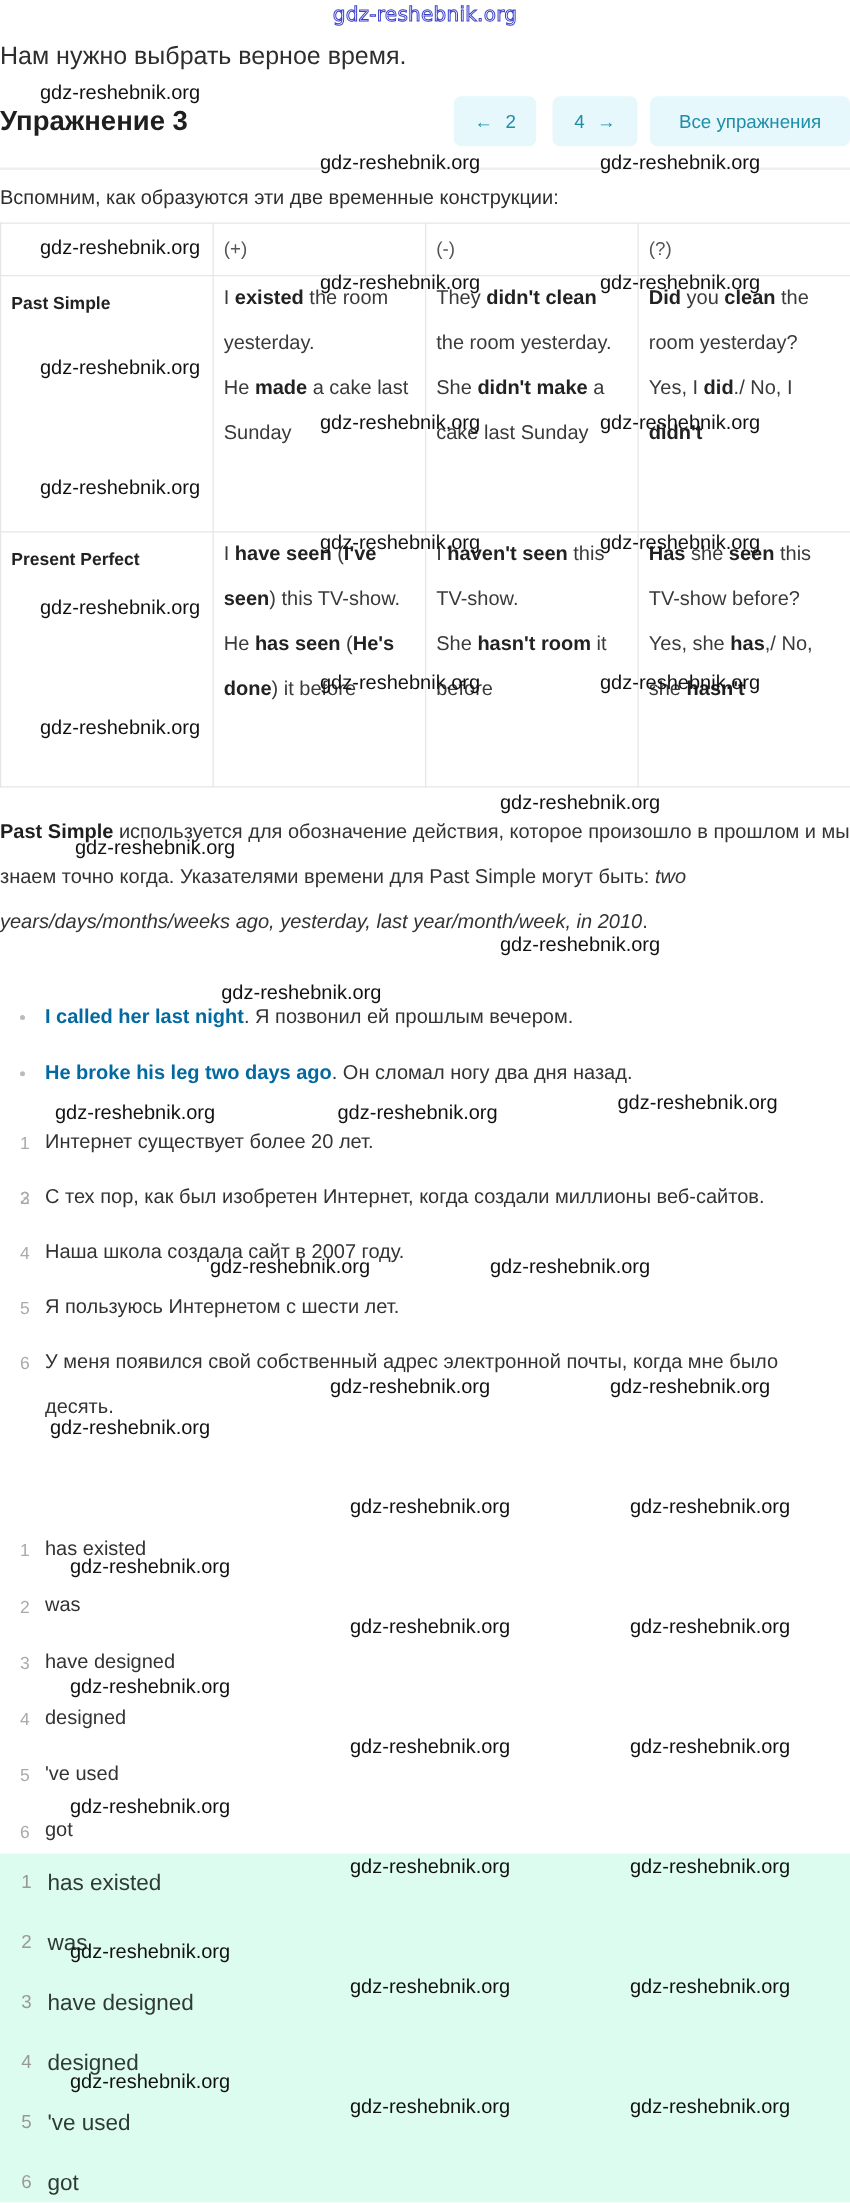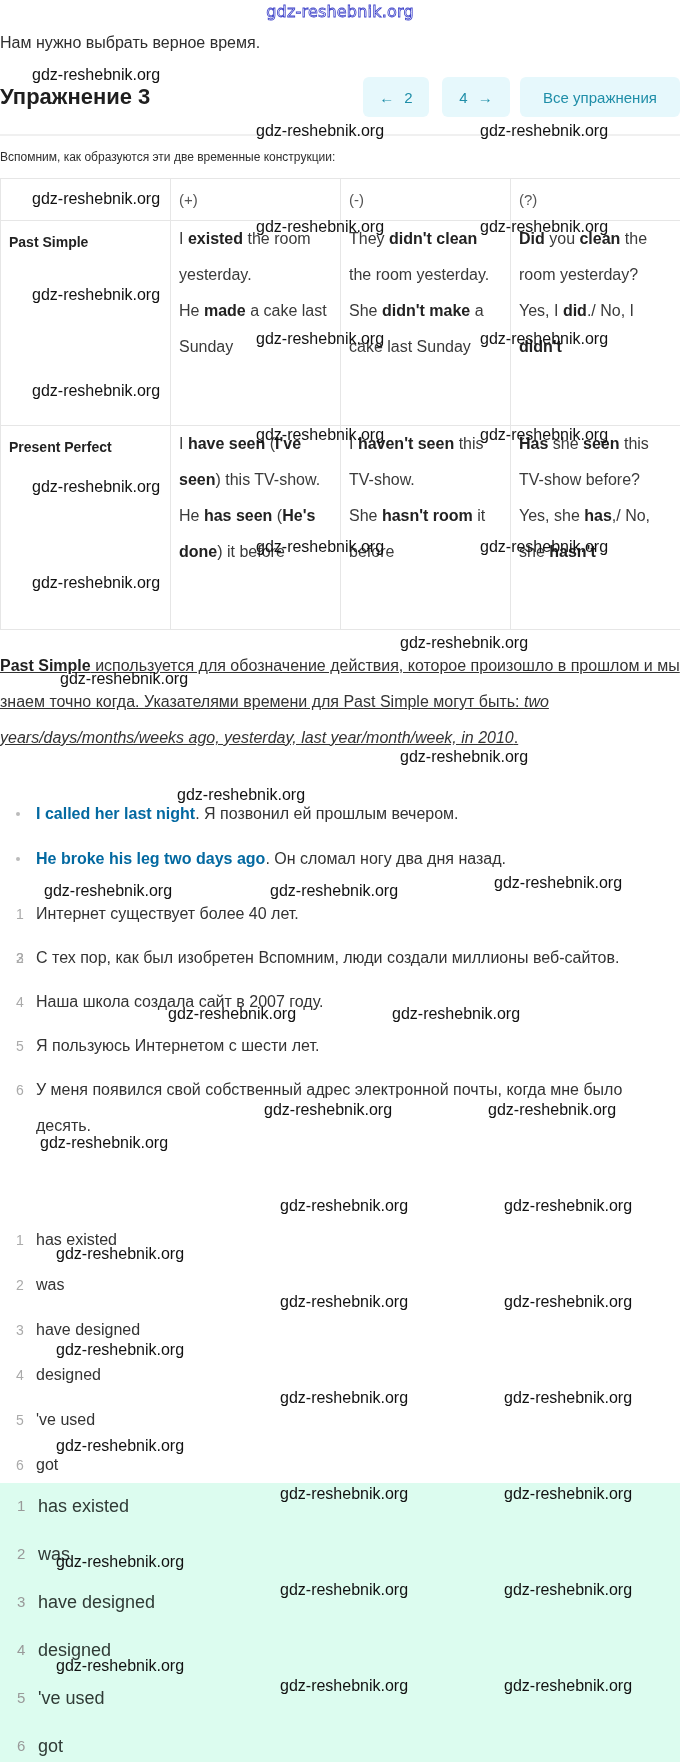--- a/index.html
+++ b/index.html
@@ -17,62 +17,62 @@
     left: 0; top: 2px; width: 680px;
     text-align: center;
     font-size: 16px;
     color: #ffffff;
     -webkit-text-stroke: 0.8px #3a3fc8;
     letter-spacing: 0.2px;
     font-family: "DejaVu Sans", sans-serif;
   }
   .intro {
     position: absolute; left: 0; top: 34px;
-    font-size: 16px; color: #2e2e2e;
+    font-size: 20px; color: #2e2e2e;
   }
   .heading {
     position: absolute; left: 0; top: 84px;
     font-size: 22px; font-weight: bold; color: #1f1f1f;
   }
   .nav { position: absolute; top: 77px; left: 0; width: 680px; height: 40px; }
   .nav-btn {
     position: absolute; top: 0; height: 40px;
     background: #e6f8fc; border-radius: 6px;
     color: #1f8ea8; font-size: 15px;
     display: flex; align-items: center; justify-content: center; gap: 10px;
   }
   .nav-btn.prev { left: 363px; width: 66px; }
   .nav-btn.next { left: 442px; width: 68px; }
   .nav-btn.all  { left: 520px; width: 160px; }
   .divider {
     position: absolute; left: 0; top: 134px; width: 680px; height: 2px; background: #f0f0f0;
   }
   .remember {
-    position: absolute; left: 0; top: 150px; font-size: 12px; color: #2e2e2e;
+    position: absolute; left: 0; top: 150px; font-size: 16px; color: #2e2e2e;
   }
   table.grammar {
     position: absolute; left: 0; top: 178px; width: 680px;
     border-collapse: collapse;
     table-layout: fixed;
   }
   table.grammar td {
     border: 1px solid #e6e6e6;
     vertical-align: top;
     font-size: 16px; color: #3a3a3a;
     line-height: 36px;
     padding: 0 8px;
   }
   table.grammar tr.head td { height: 41px; line-height: 41px; color: #555; font-size: 15px; }
   table.grammar td.rowlabel { font-weight: bold; font-size: 14px; line-height: 18px; padding-top: 12px; color: #222; }
   table.grammar td b { color: #222; }
   .row-ps td { height: 205px; padding-top: 6px; }
   .row-pp td { height: 204px; padding-top: 6px; }
   .explain {
     position: absolute; left: 0; top: 648px; width: 680px;
-    font-size: 16px; line-height: 36px; color: #333; text-decoration: underline;
+    font-size: 16px; line-height: 36px; color: #333;
   }
   .explain b { color: #1f1f1f; }
   .explain i { color: #333; }
   .bullets { position: absolute; left: 0; top: 802px; width: 680px; list-style: none; }
   .bullets li { position: relative; padding-left: 36px; font-size: 16px; height: 45px; line-height: 24px; color: #333; }
   .bullets li .dot { position: absolute; left: 16px; top: 10px; width: 4px; height: 4px; background: #bbb; border-radius: 50%; }
   .bullets li b { color: #0369a1; }
   .tasks { position: absolute; left: 0; top: 896px; width: 680px; list-style: none; }
   .tasks li { position: relative; padding-left: 36px; font-size: 16px; line-height: 36px; color: #333; margin-bottom: 8px; }
   .tasks li .num { position: absolute; left: 16px; top: 0; color: #aaa; font-size: 14px; }
@@ -169,23 +169,23 @@
 <p class="explain">
   <b>Past Simple</b><span> используется для обозначение действия, которое произошло в прошлом и мы знаем точно когда. Указателями времени для Past Simple могут быть: </span><i>two years/days/months/weeks ago, yesterday, last year/month/week, in 2010</i><span>.</span>
 </p>
 
 <ul class="bullets">
   <li><span class="dot"></span><b>I called her last night</b><span>. Я позвонил ей прошлым вечером.</span></li>
   <li><span class="dot"></span><b>He broke his leg two days ago</b><span>. Он сломал ногу два дня назад.</span></li>
 </ul>
 
 <ol class="tasks">
-  <li><span class="num">1</span><span>Интернет существует более 40 лет.</span></li>
+  <li><span class="num">1</span><span>Интернет существует более 20 лет.</span></li>
   <li><span class="num">2</span></li>
-  <li><span class="num">3</span><span>С тех пор, как был изобретен Вспомним, люди создали миллионы веб-сайтов.</span></li>
+  <li><span class="num">3</span><span>С тех пор, как был изобретен Интернет, когда создали миллионы веб-сайтов.</span></li>
   <li><span class="num">4</span><span>Наша школа создала сайт в 2007 году.</span></li>
   <li><span class="num">5</span><span>Я пользуюсь Интернетом с шести лет.</span></li>
   <li><span class="num">6</span><span>У меня появился свой собственный адрес электронной почты, когда мне было десять.</span></li>
 </ol>
 
 <ol class="answers">
   <li><span class="num">1</span><span>has existed</span></li>
   <li><span class="num">2</span><span>was</span></li>
   <li><span class="num">3</span><span>have designed</span></li>
   <li><span class="num">4</span><span>designed</span></li>

